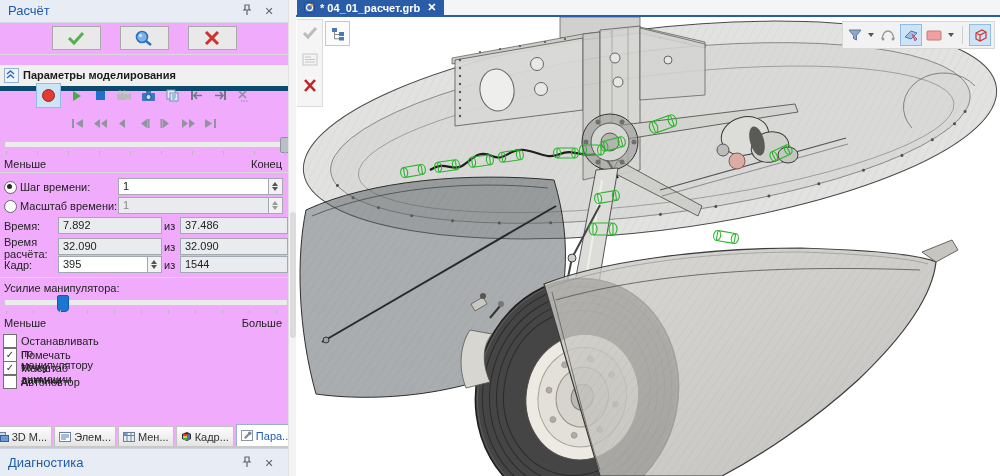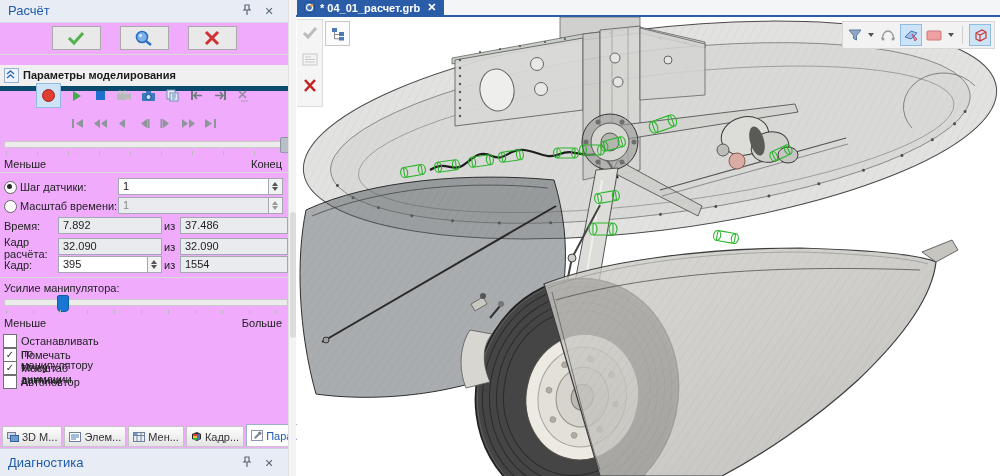--- a/index.html
+++ b/index.html
@@ -35,21 +35,21 @@
   .spin{position:absolute;right:0;top:0;width:13px;height:100%;border-left:1px solid #a3a9b1;background:#f2f2f2;}
   .spin i{position:absolute;left:3px;width:0;height:0;border-left:3.5px solid transparent;border-right:3.5px solid transparent;}
   .spin .up{top:3px;border-bottom:4px solid #555;}
   .spin .dn{bottom:3px;border-top:4px solid #555;}
   .spin.dis .up{border-bottom-color:#9a9a9a}.spin.dis .dn{border-top-color:#9a9a9a}
   .cbrow{position:absolute;left:3px;height:13px;}
   .cb{position:absolute;left:0;top:0;width:12px;height:12px;border:1px solid #707070;background:#fff;text-align:center;
       line-height:11px;font-size:10px;color:#333;}
   .cbl{position:absolute;left:18px;top:1px;}
   
-  #btabs{position:absolute;left:0;top:425px;width:288px;height:22px;border-bottom:1px solid #c8c8c8;display:flex;align-items:flex-end;padding-left:2px;box-sizing:border-box;}
+  #btabs{position:absolute;left:0;top:425px;width:288px;height:22px;border-bottom:1px solid #c8c8c8;display:flex;align-items:flex-end;padding-left:2px;box-sizing:border-box;justify-content:center;}
   .btab{height:19px;display:flex;align-items:center;gap:3px;padding:0 4px;border:1px solid #c3c3c3;border-bottom:none;
         background:linear-gradient(#fdfdfd,#e4e4e4);margin-right:2px;font-size:11px;color:#333;white-space:nowrap;}
   .btab.active{background:#fff;color:#1f5bb5;height:21px;border-color:#9ab0cc;}
   .btab svg{flex:0 0 auto;}
   #diag{position:absolute;left:0;top:448px;width:288px;height:28px;background:#e8edf5;border-top:1px solid #cdd4df;}
   #diag .t{position:absolute;left:8px;top:6px;font-size:13px;color:#1e5aa8;}
   
   #pscroll{position:absolute;left:288px;top:0;width:8px;height:476px;background:#f3f3f3;border-left:1px solid #e0e0e0;box-sizing:border-box;}
   #pscroll .th{position:absolute;left:1px;top:212px;width:6px;height:126px;background:#dcdcdc;border-radius:3px;}
   
@@ -219,21 +219,21 @@
 
     <div class="track" style="top:141px">
       <div class="thumb-g" style="left:275px"></div>
     </div>
     <div class="ticks" style="top:151px"></div>
     <span class="rlabel" style="left:4px;top:158px">Меньше</span>
     <span class="rlabel" style="right:6px;left:auto;position:absolute;top:158px">Конец</span>
     <div class="sep" style="top:172px"></div>
 
     <div class="radio on" style="top:181px"></div>
-    <span class="rlabel" style="left:20px;top:181px">Шаг датчики:</span>
+    <span class="rlabel" style="left:20px;top:181px">Шаг времени:</span>
     <div class="field wht" style="left:118px;top:178px;width:159px">
       <span>1</span>
       <span class="spin">
           <i class="up"></i>
           <i class="dn"></i>
         </span>
     </div>
     <div class="radio" style="top:200px"></div>
     <span class="rlabel" style="left:20px;top:200px">Масштаб времени:</span>
     <div class="field" style="left:118px;top:197px;width:159px;color:#8a8a8a">
@@ -242,35 +242,35 @@
           <i class="up"></i>
           <i class="dn"></i>
         </span>
     </div>
 
     <span class="rlabel" style="left:4px;top:220px">Время:</span>
     <div class="field" style="left:58px;top:217px;width:98px"><span>7.892</span></div>
     <span class="rlabel" style="left:164px;top:220px">из</span>
     <div class="field" style="left:180px;top:217px;width:102px"><span>37.486</span></div>
 
-    <span class="rlabel" style="left:4px;top:236px;width:50px;line-height:1.1">Кадр расчёта:</span>
+    <span class="rlabel" style="left:4px;top:236px;width:50px;line-height:1.1">Время расчёта:</span>
     <div class="field" style="left:58px;top:238px;width:98px"><span>32.090</span></div>
     <span class="rlabel" style="left:164px;top:241px">из</span>
     <div class="field" style="left:180px;top:238px;width:102px"><span>32.090</span></div>
 
     <span class="rlabel" style="left:4px;top:259px">Кадр:</span>
     <div class="field wht" style="left:58px;top:256px;width:98px">
       <span>395</span>
       <span class="spin">
           <i class="up"></i>
           <i class="dn"></i>
         </span>
     </div>
     <span class="rlabel" style="left:164px;top:259px">из</span>
-    <div class="field" style="left:180px;top:256px;width:102px"><span>1554</span></div>
+    <div class="field" style="left:180px;top:256px;width:102px"><span>1544</span></div>
 
     <div class="sep" style="top:277px"></div>
 
     <span class="rlabel" style="left:4px;top:282px">Усилие манипулятора:</span>
     <div class="track" style="top:299px">
       <div class="thumb-b" style="left:52px"></div>
     </div>
     <div class="ticks" style="top:310px;background:repeating-linear-gradient(to right,#b9b9b9 0 1px,transparent 1px 27px)"></div>
     <span class="rlabel" style="left:4px;top:317px">Меньше</span>
     <span class="rlabel" style="position:absolute;right:6px;top:317px">Больше</span>

